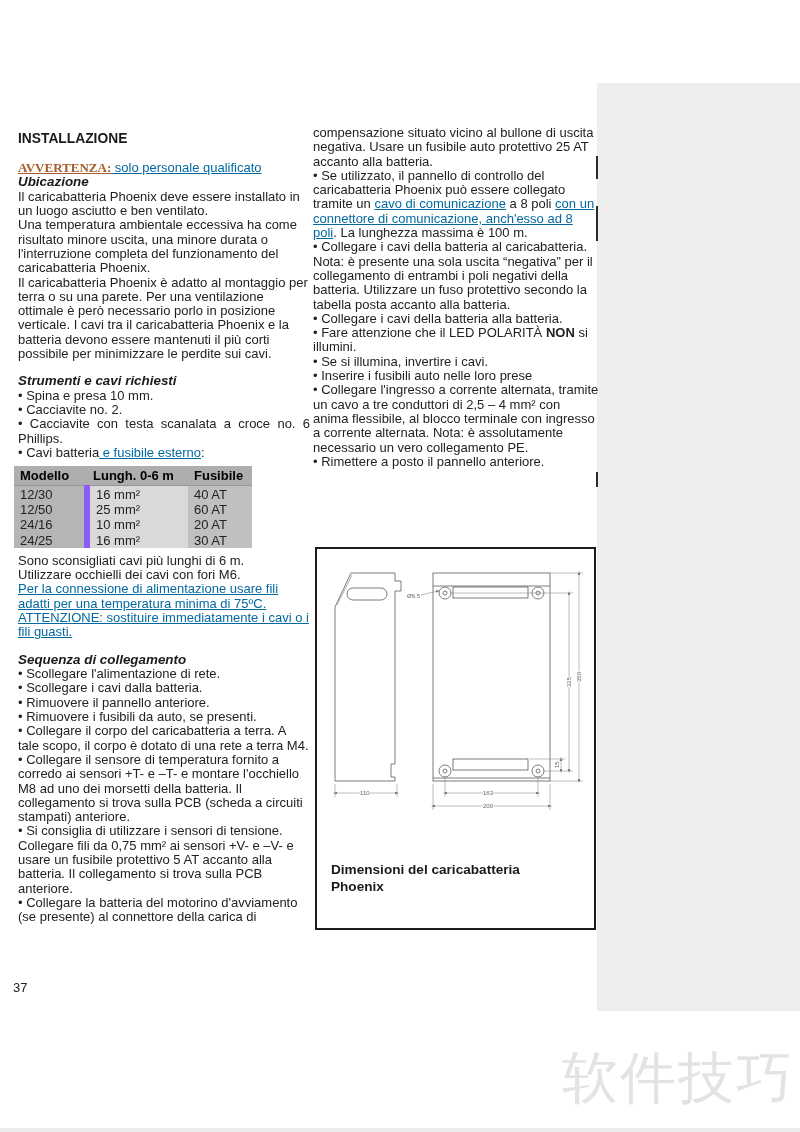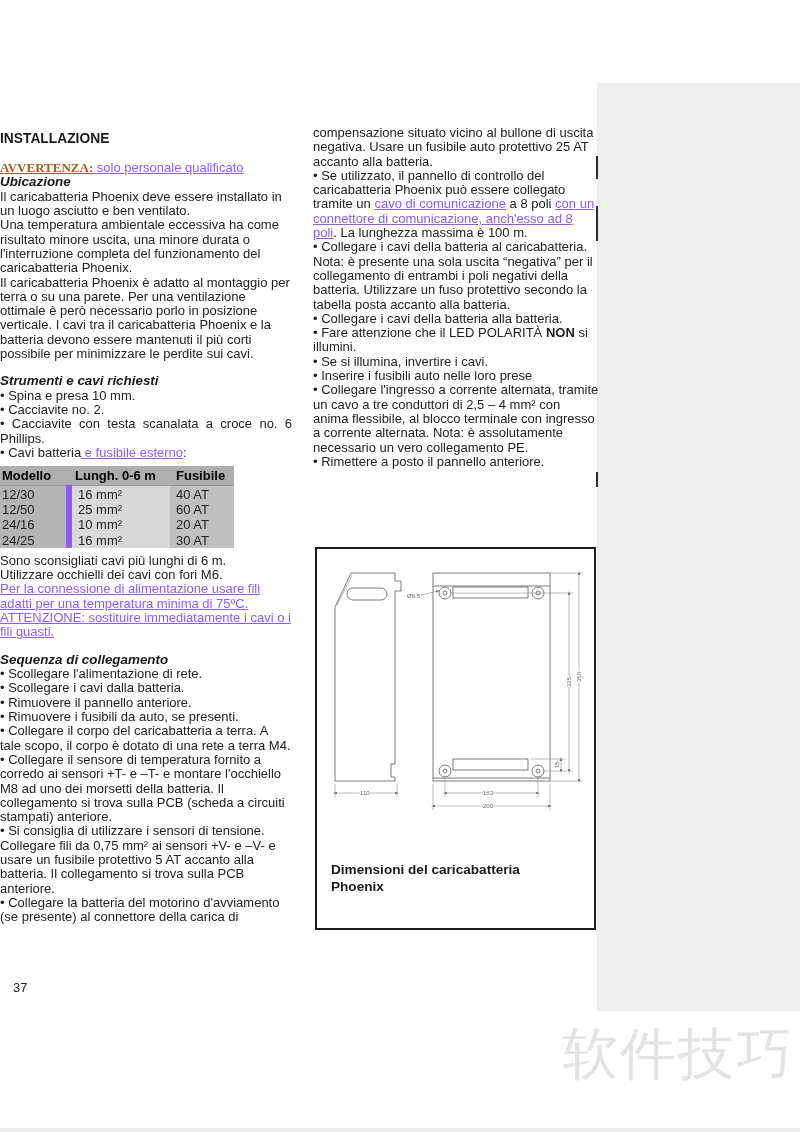--- a/index.html
+++ b/index.html
@@ -11,29 +11,29 @@
   .page{position:absolute;inset:0;}
   .margin-strip{position:absolute;left:597px;top:83px;width:203px;height:928px;background:#eeeeee;}
   .bottom-strip{position:absolute;left:0;top:1128px;width:800px;height:4px;background:#ececec;}
   .change-bar{position:absolute;width:2px;background:#2b2b2b;}
   .cb1{left:596px;top:156px;height:23px;}
   .cb2{left:596px;top:206px;height:35px;}
   .cb3{left:596px;top:472px;height:15px;}
   .cb4{left:594px;top:654px;height:24px;}
 
   .col{position:absolute;font-size:13px;line-height:14.3px;color:#222;}
-  .col-left{left:0;top:131px;width:292px;}
+  .col-left{left:18px;top:131px;width:292px;}
   .col-right{left:313px;top:126px;width:286px;}
   .col p{margin:0;}
   .just{text-align:justify;}
   h1.doc-title{font-size:13.8px;line-height:15px;font-weight:bold;margin:0 0 15px 0;color:#1a1a1a;}
   h2.subhead{font-size:13.4px;line-height:14.5px;font-weight:bold;font-style:italic;margin:0;color:#1a1a1a;}
   .mt{margin-top:13px !important;}
   .warn{margin:0 0 13px 0;}
-  .accent{color:#8b5cf6;text-decoration:underline;}
+  .accent{color:#0369a1;text-decoration:underline;}
   .b{font-weight:bold;}
   .warn .b{color:#a55c2c;text-decoration:underline;font-family:Liberation Serif, serif;}
 
   table.fuse{border-collapse:collapse;margin:6px 0 6px -4px;font-size:13px;line-height:13px;}
   table.fuse th{font-weight:bold;text-align:left;background:#aeaeae;color:#000000;
     padding:3px 6px 3px 6px;border-bottom:1px solid #979797;}
   table.fuse td{padding:1.2px 6px;}
   table.fuse th:nth-child(1),table.fuse td:nth-child(1){width:58px;}
   table.fuse th:nth-child(2),table.fuse td:nth-child(2){width:86px;}
   table.fuse th:nth-child(3),table.fuse td:nth-child(3){width:52px;}
@@ -42,21 +42,21 @@
   table.fuse td:nth-child(3){background:#c0c0c0;}
 
   .page-number{position:absolute;left:13px;top:980px;font-size:13px;color:#222;}
 
   .figure-box{position:absolute;left:315px;top:547px;width:277px;height:379px;
     border:2px solid #1c1c1c;background:#fff;}
   .figure-box svg{position:absolute;left:4px;top:16px;}
   .fig-caption{position:absolute;left:14px;top:312px;width:225px;
     font-size:13.6px;line-height:17px;font-weight:bold;color:#1a1a1a;}
 
-  .watermark{position:absolute;left:562px;top:1024px;font-size:56px;line-height:60px;
+  .watermark{position:absolute;left:562px;top:1048px;font-size:56px;line-height:60px;
     color:#e3e3e3;letter-spacing:2px;white-space:nowrap;font-weight:400;}
   svg text{font-family:"Liberation Sans",sans-serif;}
 </style>
 </head>
 <body>
 
 <div class="page">
 
   <div class="margin-strip"></div>
   <div class="change-bar cb1"></div>

